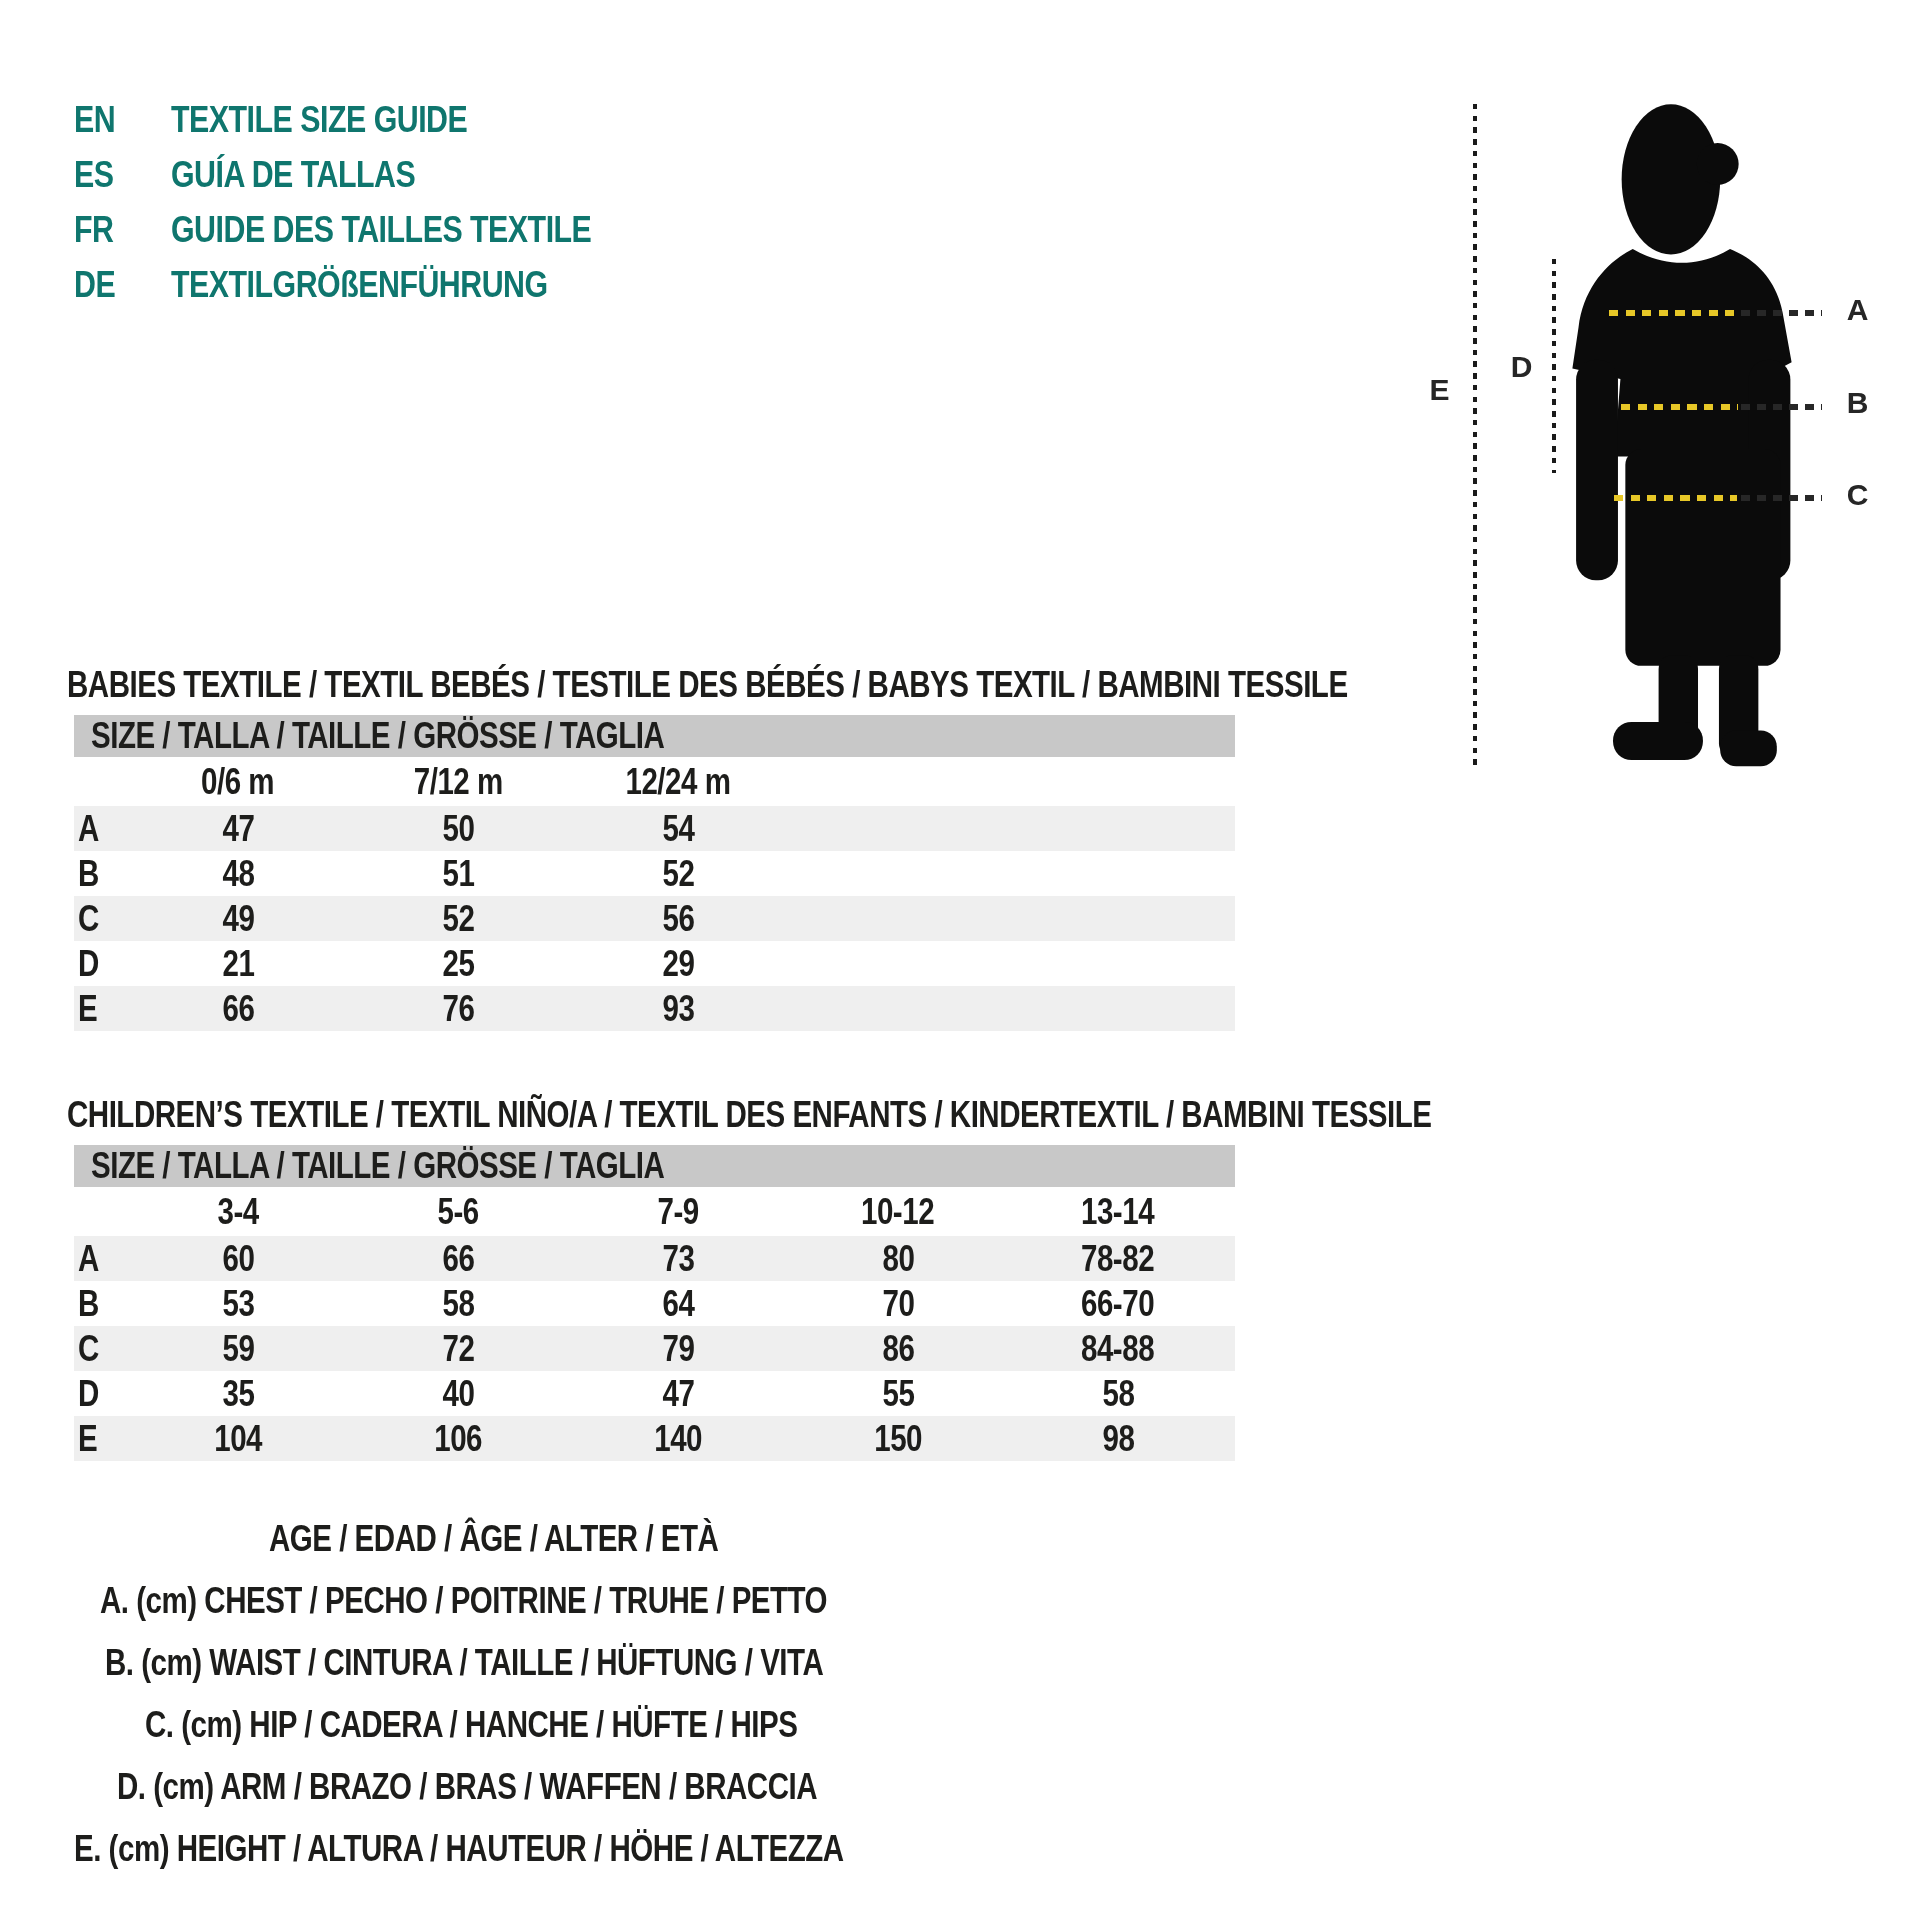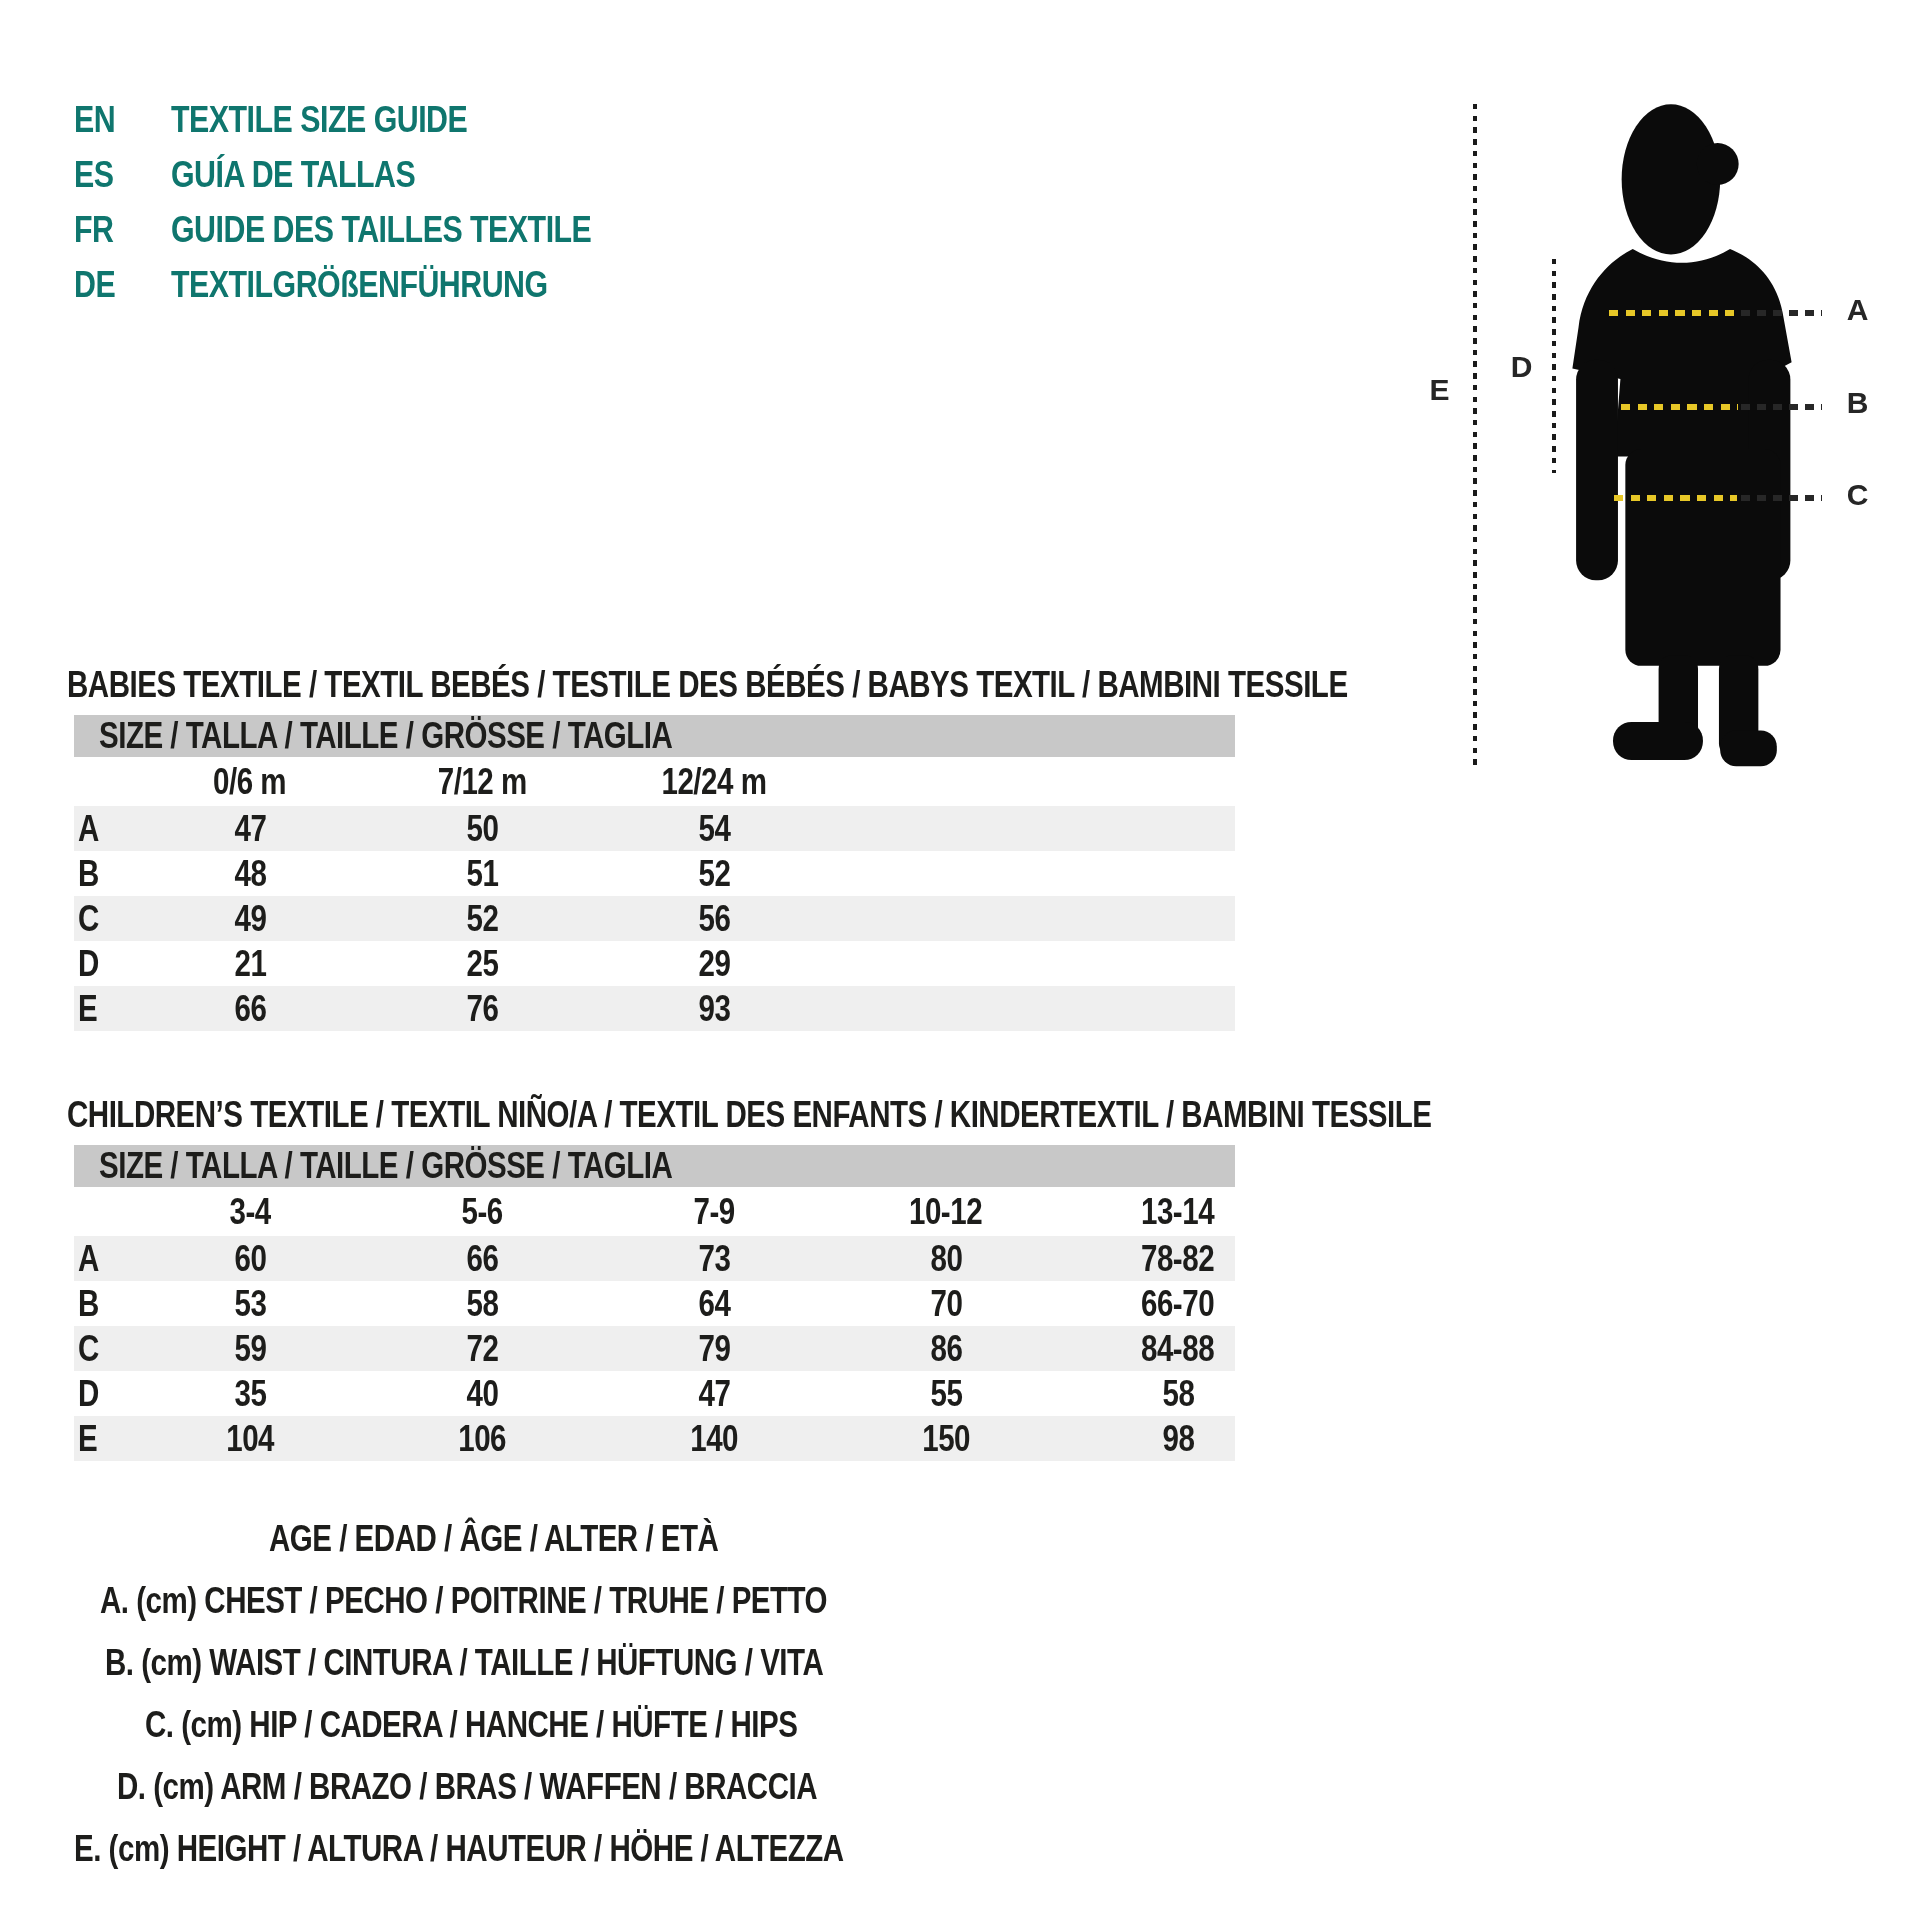--- a/index.html
+++ b/index.html
@@ -16,22 +16,22 @@
 
   
   .lang-block{left:74px;top:92px;}
   .lang-row{display:grid;grid-template-columns:97px auto;height:55px;align-items:center;}
 
   
   .section-title{left:67px;width:1479px;}
 
   
   .size-table{left:74px;width:1161px;}
-  .size-bar{height:42px;background:#c8c8c8;display:flex;align-items:center;padding-left:25px;box-sizing:border-box;}
-  .trow{display:grid;align-items:center;gap:12px;}
+  .size-bar{height:42px;background:#c8c8c8;display:flex;align-items:center;padding-left:17px;box-sizing:border-box;}
+  .trow{display:grid;align-items:center;}
   .cols3,.row3{grid-template-columns:54px 220px 220px 220px 1fr;}
   .cols5,.row5{grid-template-columns:54px 220px 220px 220px 220px 220px 1fr;}
   .colhead{height:49px;}
   .drow{height:45px;}
   .stripe{background:#efefef;}
   .lab{padding-left:3.7px;text-align:left;}
   .val{text-align:center;}
 
   
   .legend-block{left:74px;top:1508px;}

